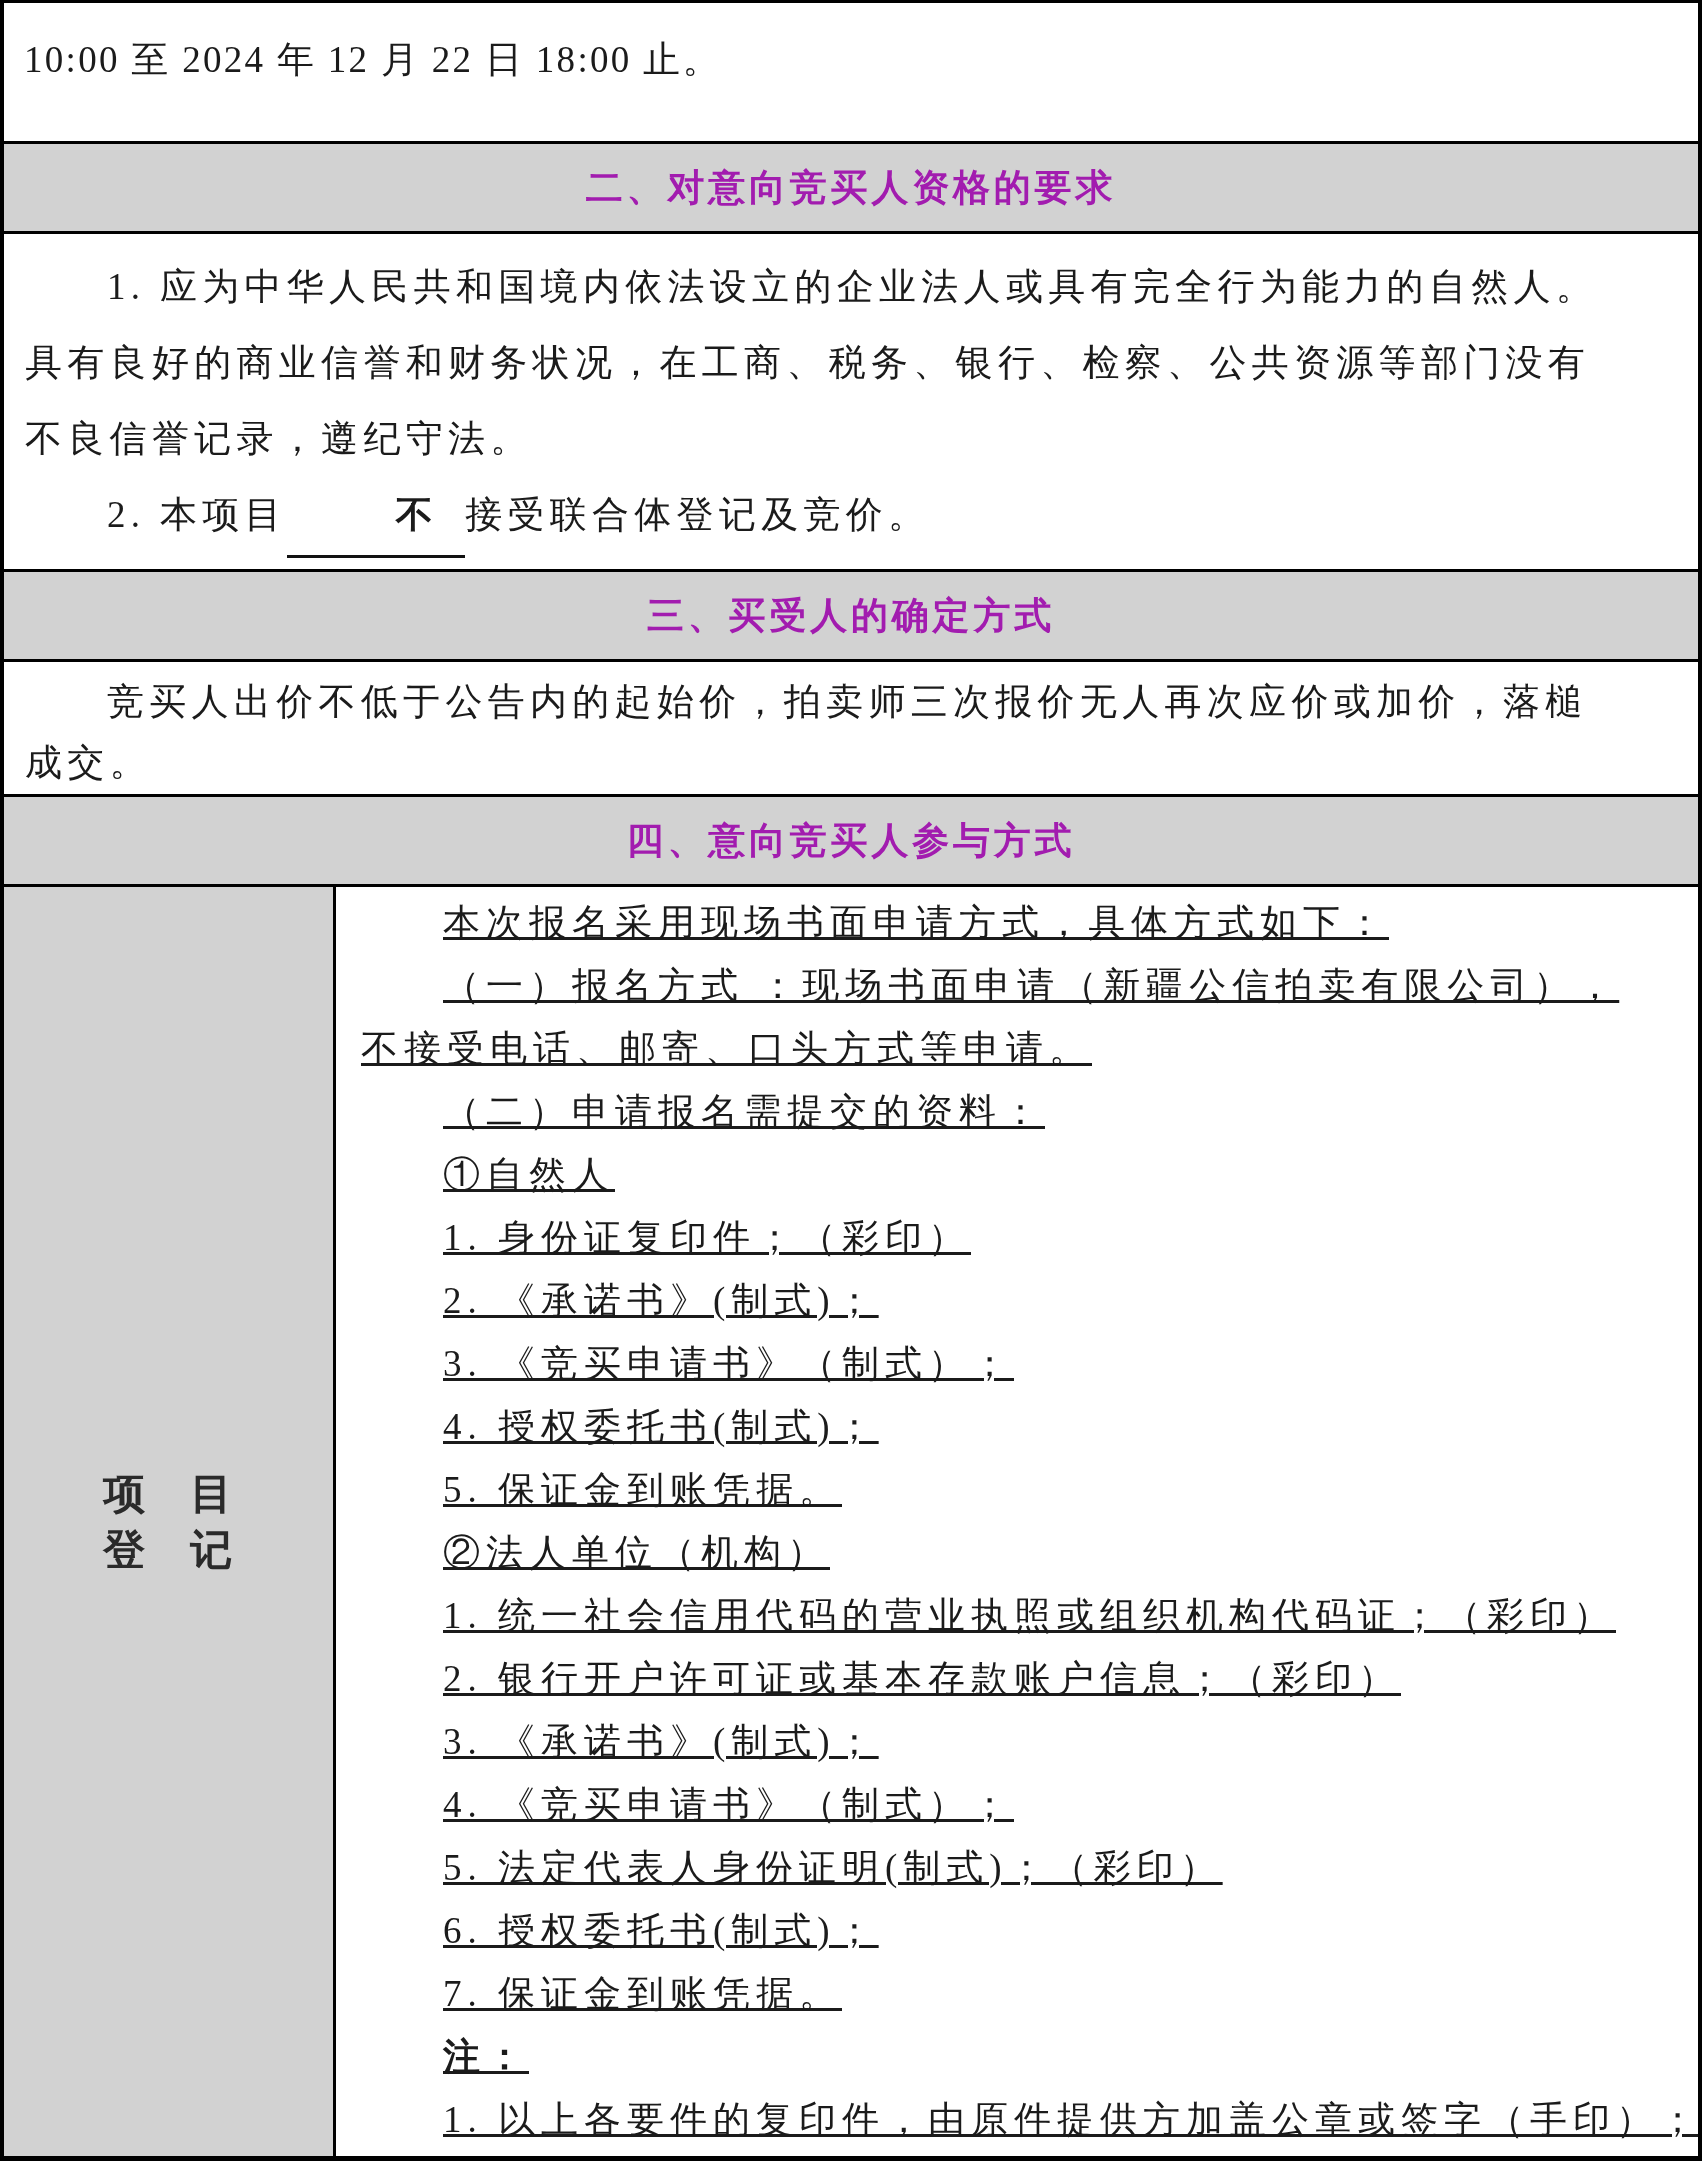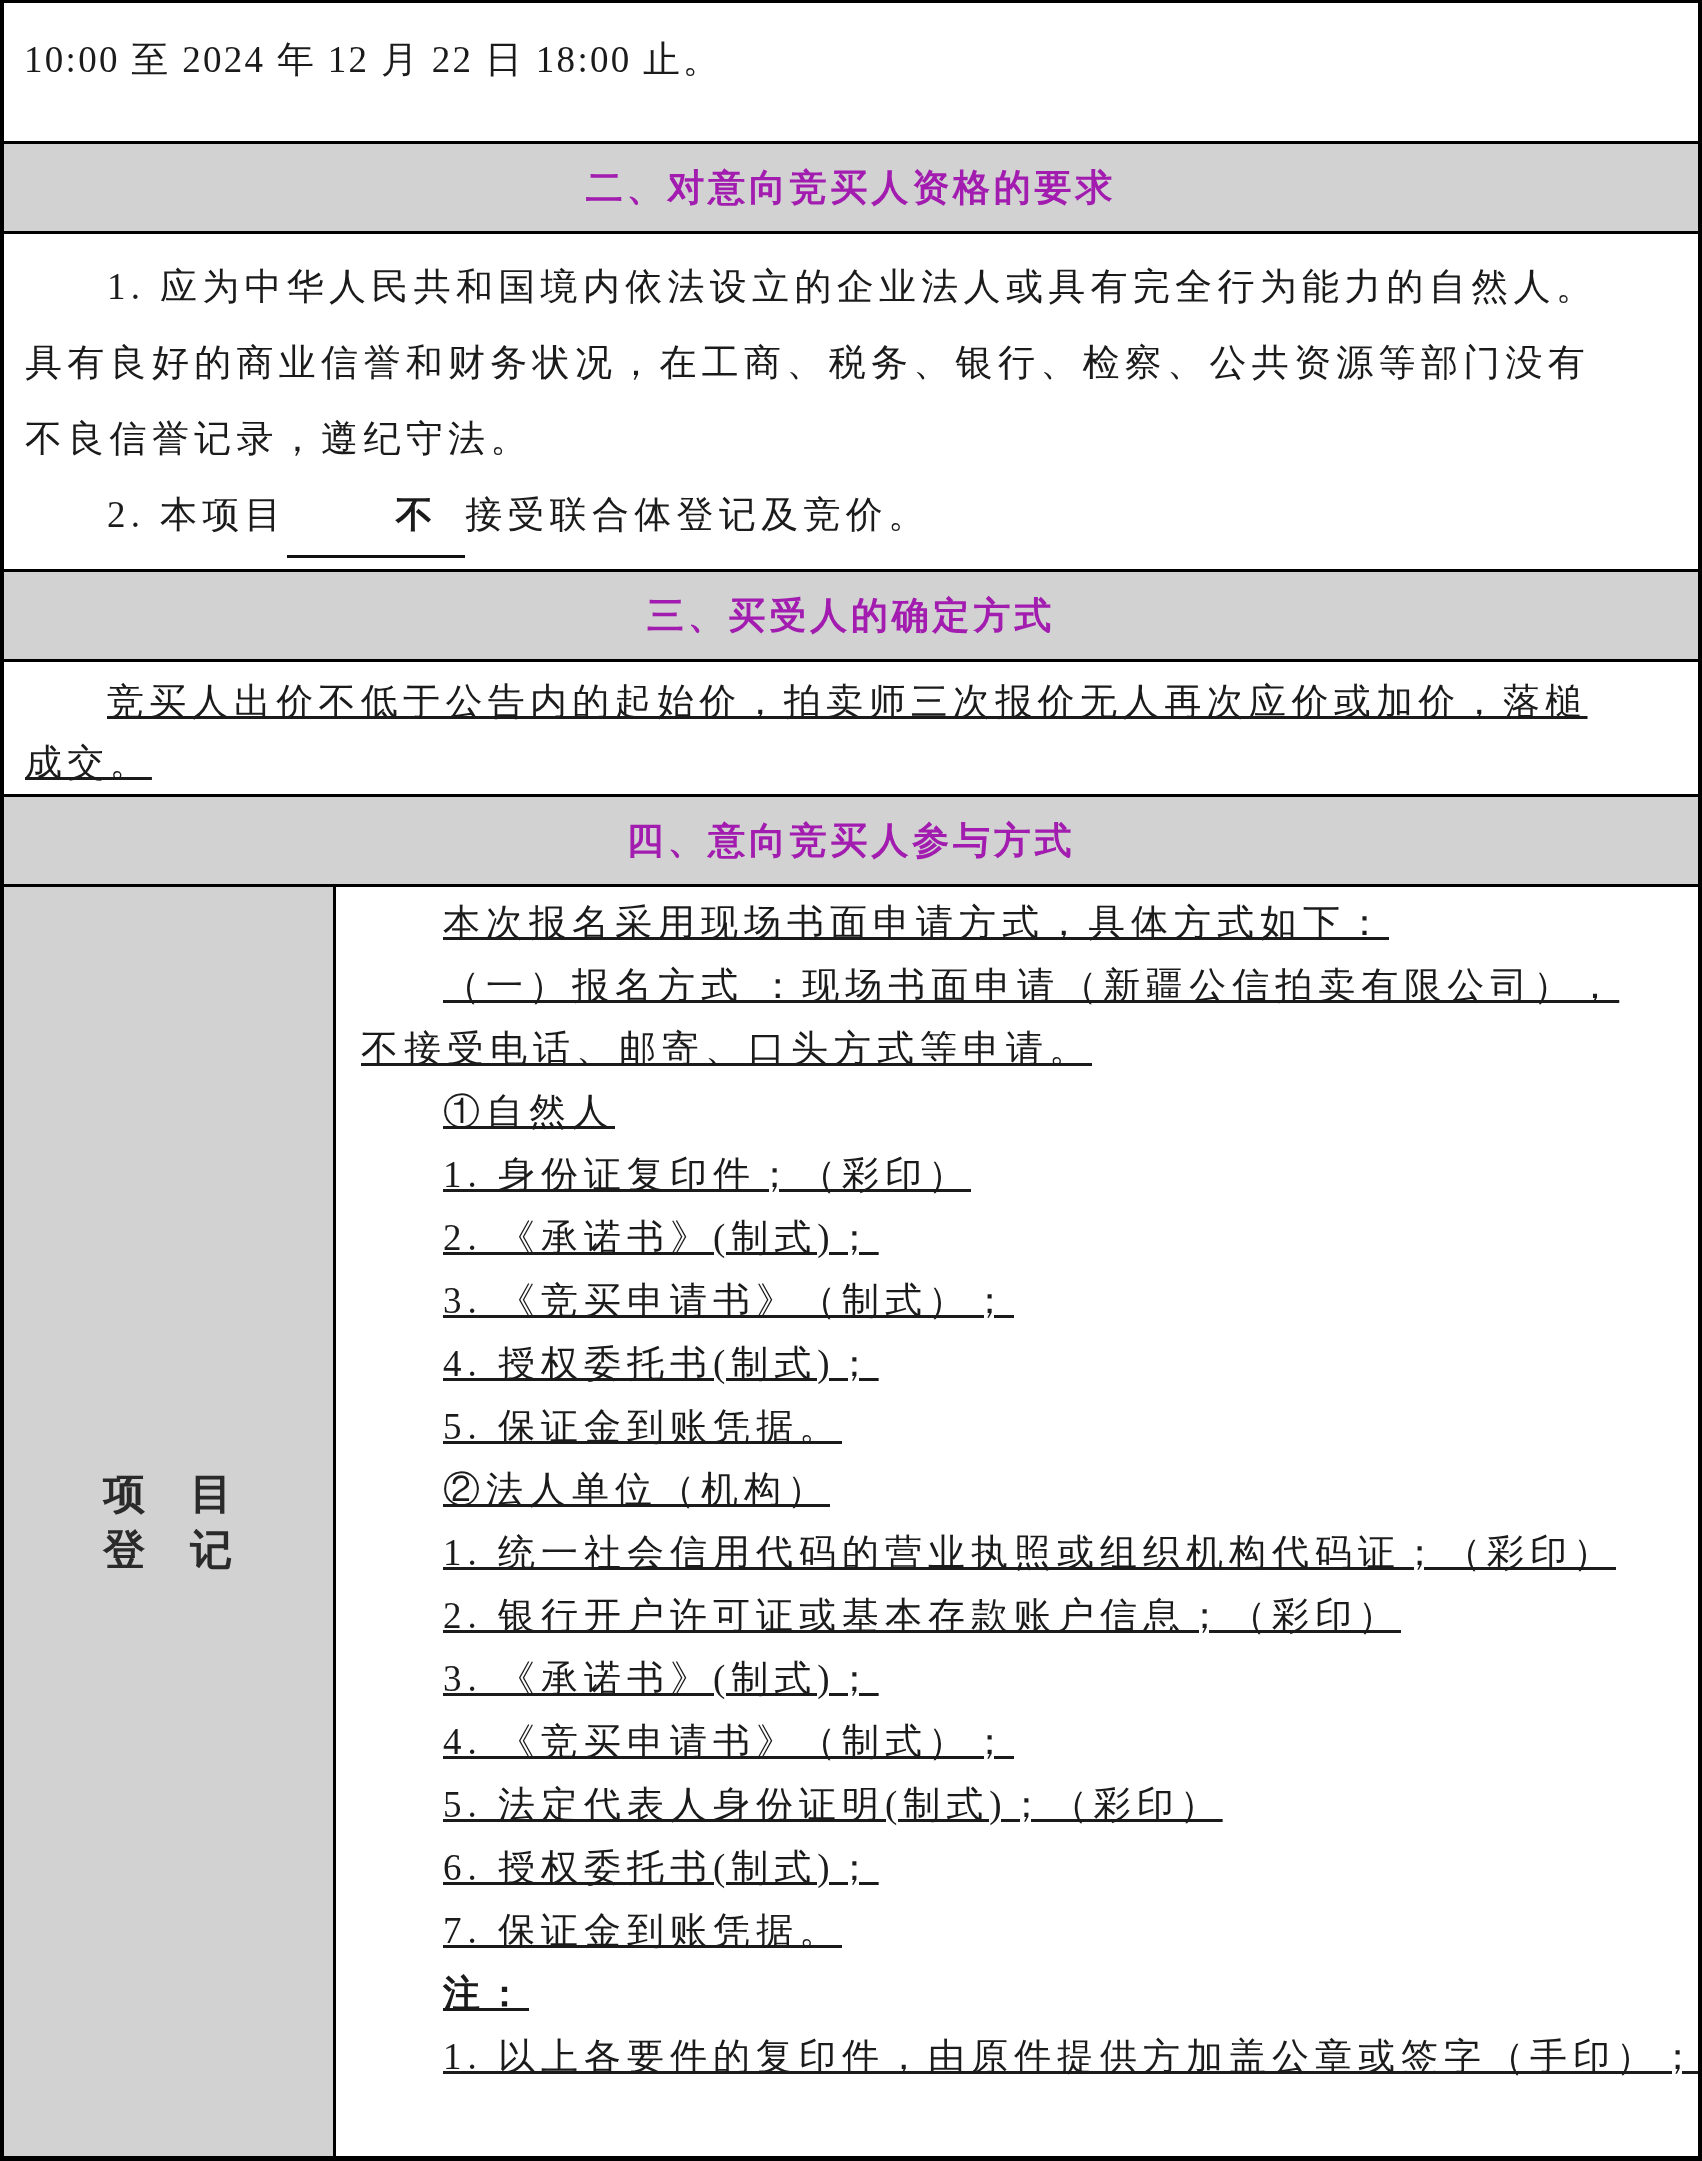--- a/index.html
+++ b/index.html
@@ -53,21 +53,20 @@
     line-height: 76px;
     letter-spacing: 5.3px;
   }
   .content-c {
     height: 132px;
     flex: 0 0 132px;
     padding: 9px 29px 0 21px;
     font-size: 37px;
     line-height: 61px;
     letter-spacing: 5.3px;
-    text-decoration: underline;
   }
   .indent { text-indent: 82px; }
   .blank-underline {
     display: inline-block;
     border-bottom: 3px solid #111;
     padding: 0 27px 1.5px 27px;
     font-family: "Liberation Sans", "DejaVu Sans", sans-serif;
     font-weight: bold;
   }
   
@@ -139,20 +138,21 @@
 
   <div class="reg-table">
     <div class="reg-label-cell">
       <div>项　目</div>
       <div>登　记</div>
     </div>
     <div class="reg-content-cell">
       <div class="reg-line indent">本次报名采用现场书面申请方式，具体方式如下：</div>
       <div class="reg-line indent">（一）报名方式 ：现场书面申请（新疆公信拍卖有限公司），</div>
       <div class="reg-line">不接受电话、邮寄、口头方式等申请。</div>
+      <div class="reg-line indent">（二）申请报名需提交的资料：</div>
       <div class="reg-line indent">①自然人</div>
       <div class="reg-line indent">1. 身份证复印件；（彩印）</div>
       <div class="reg-line indent">2. 《承诺书》(制式)；</div>
       <div class="reg-line indent">3. 《竞买申请书》（制式）；</div>
       <div class="reg-line indent">4. 授权委托书(制式)；</div>
       <div class="reg-line indent">5. 保证金到账凭据。</div>
       <div class="reg-line indent">②法人单位（机构）</div>
       <div class="reg-line indent">1. 统一社会信用代码的营业执照或组织机构代码证；（彩印）</div>
       <div class="reg-line indent">2. 银行开户许可证或基本存款账户信息；（彩印）</div>
       <div class="reg-line indent">3. 《承诺书》(制式)；</div>

